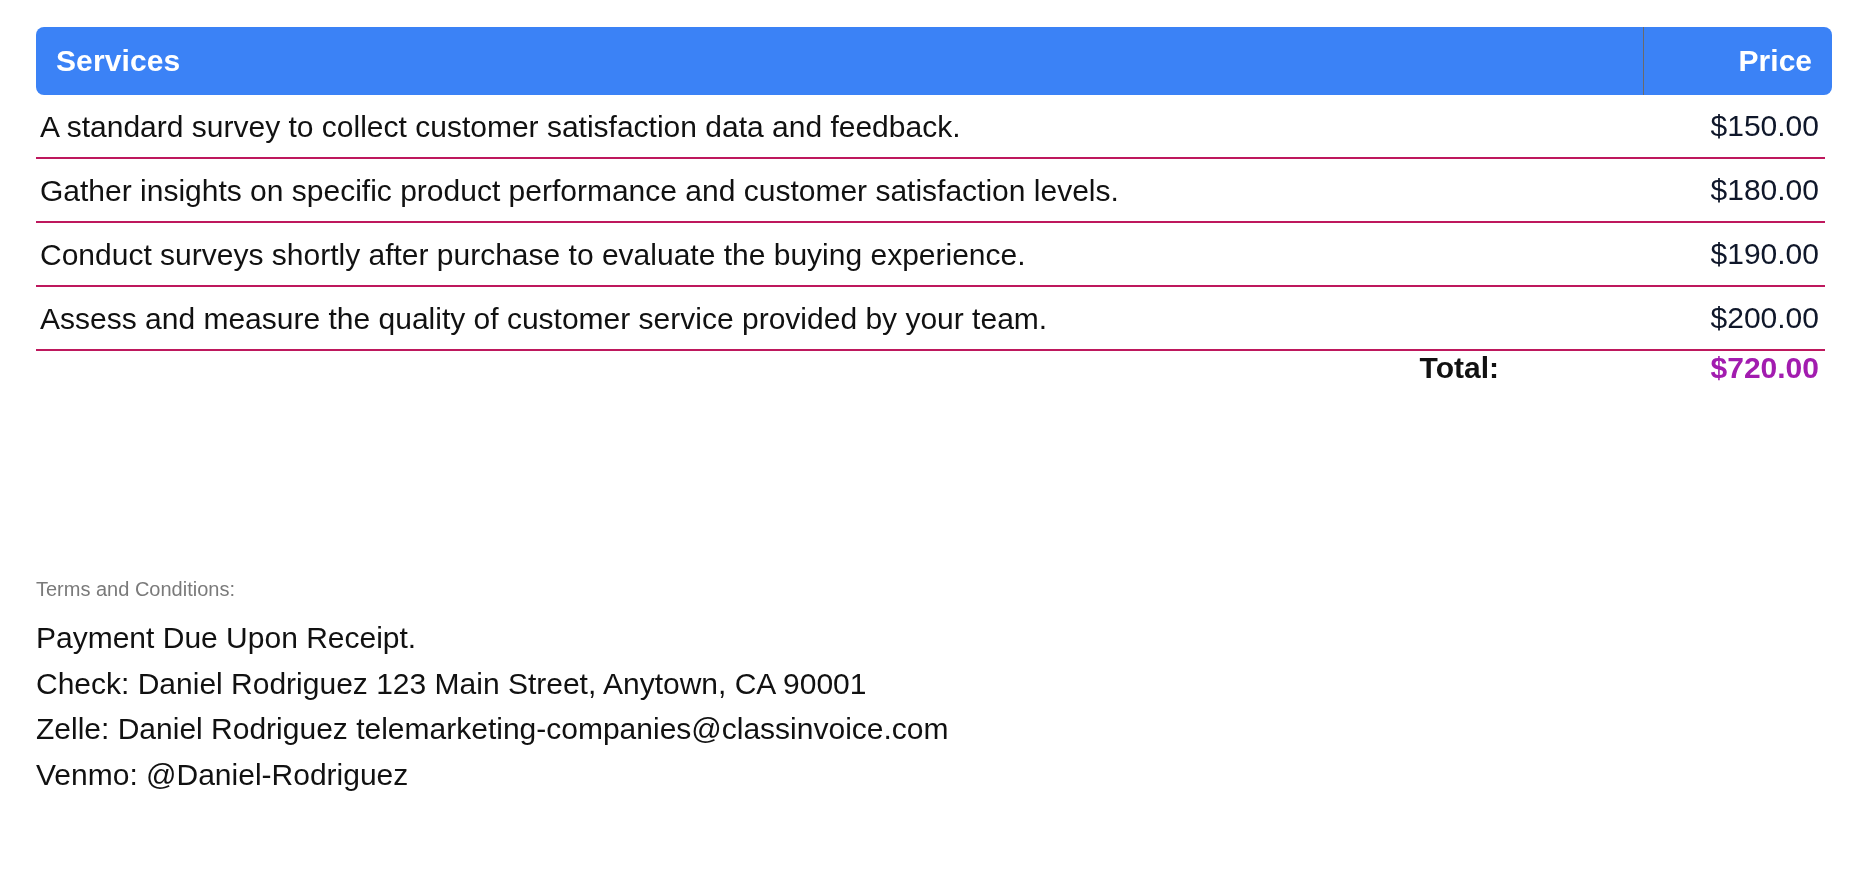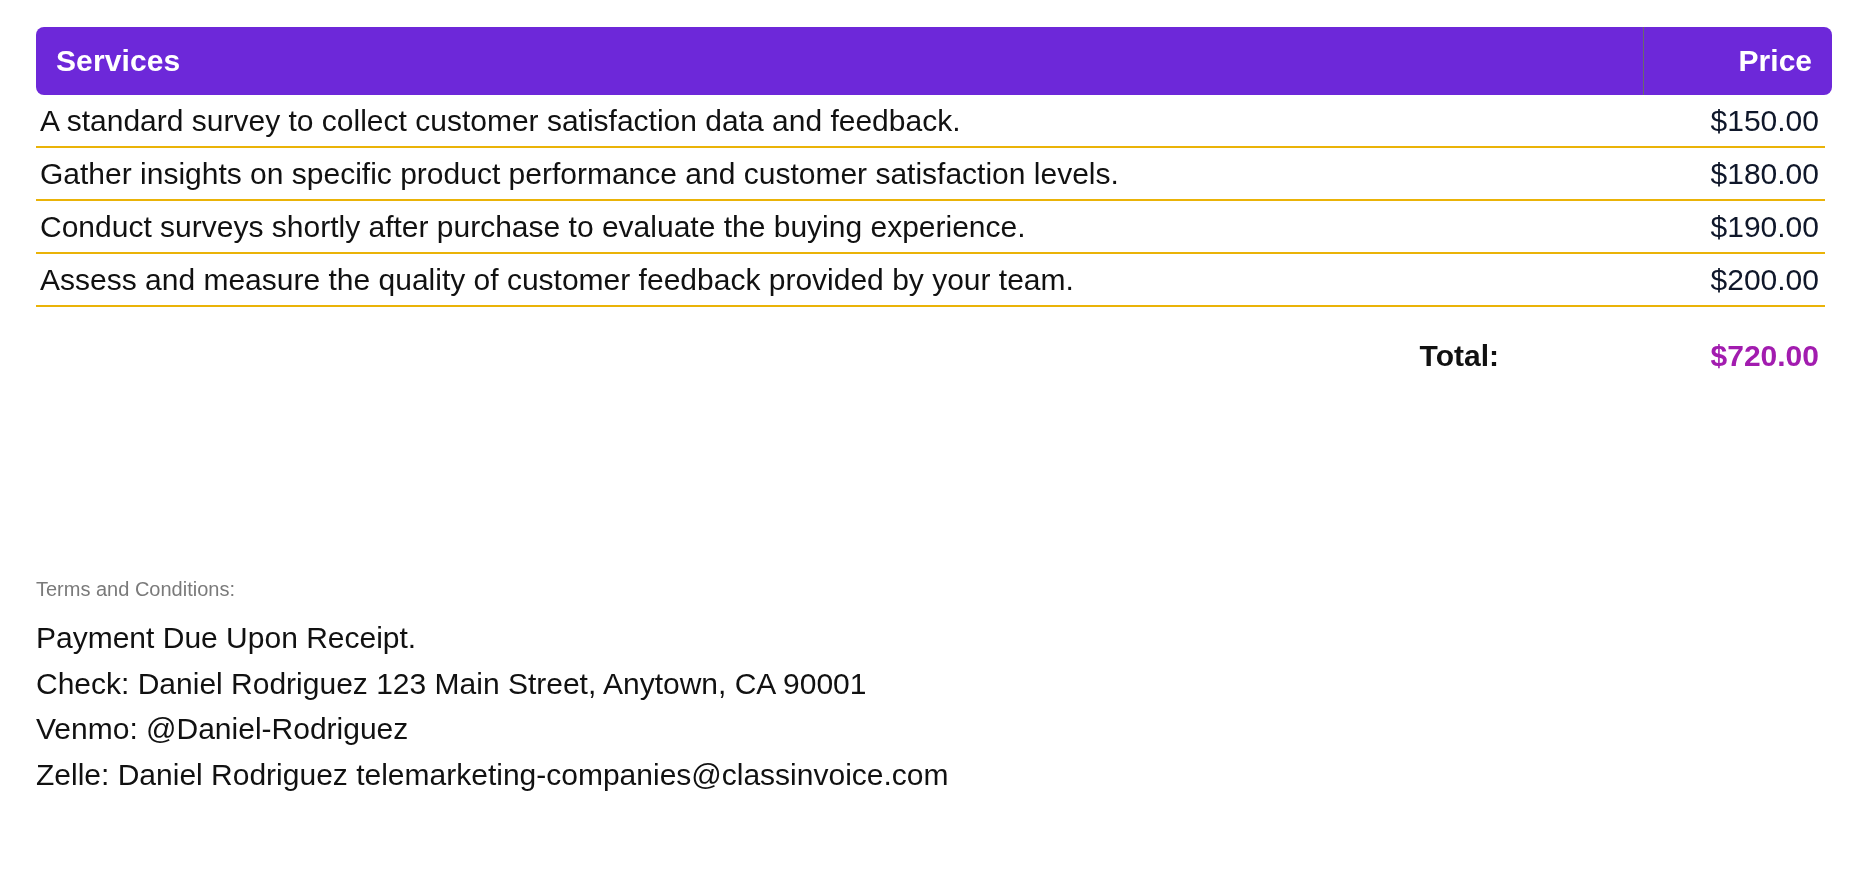--- a/index.html
+++ b/index.html
@@ -27,21 +27,21 @@
   .invoice-table {
     position: absolute;
     left: 36px;
     top: 27px;
     width: 1796px;
   }
 
   .table-header {
     display: flex;
     align-items: center;
-    background: #6d28d9;
+    background: #3b82f6;
     border-radius: 8px;
     height: 68px;
     box-sizing: border-box;
   }
   .th-services {
     flex: 1 1 auto;
     padding-left: 20px;
     color: #ffffff;
     font-size: 30px;
     font-weight: bold;
@@ -65,22 +65,22 @@
     justify-content: flex-end;
     box-sizing: border-box;
   }
 
   .table-body {
     width: 1789px;
   }
   .service-row {
     display: flex;
     align-items: center;
-    height: 53px;
-    border-bottom: 2px solid #eab308;
+    height: 64px;
+    border-bottom: 2px solid #be185d;
     box-sizing: border-box;
   }
   .service-row:last-of-type {
     border-bottom: 2px solid #555555;
   }
   .td-desc {
     flex: 1 1 auto;
     padding-left: 4px;
     font-size: 30px;
     color: #111111;
@@ -90,21 +90,21 @@
     flex: 0 0 230px;
     text-align: right;
     font-size: 30px;
     color: #0f172a;
     padding-right: 6px;
     box-sizing: border-box;
   }
 
   .total-row {
     display: flex;
-    align-items: flex-end;
+    align-items: flex-start;
     height: 66px;
   }
   .total-spacer { flex: 1 1 auto; }
   .total-label {
     flex: 0 0 auto;
     font-size: 30px;
     font-weight: bold;
     color: #111111;
     padding-right: 96px;
   }
@@ -161,34 +161,34 @@
         <div class="td-desc">Gather insights on specific product performance and customer satisfaction levels.</div>
         <div class="td-price">$180.00</div>
       </div>
 
       <div class="service-row">
         <div class="td-desc">Conduct surveys shortly after purchase to evaluate the buying experience.</div>
         <div class="td-price">$190.00</div>
       </div>
 
       <div class="service-row">
-        <div class="td-desc">Assess and measure the quality of customer feedback provided by your team.</div>
+        <div class="td-desc">Assess and measure the quality of customer service provided by your team.</div>
         <div class="td-price">$200.00</div>
       </div>
 
       <div class="total-row">
         <div class="total-spacer"></div>
         <div class="total-label">Total:</div>
         <div class="total-value">$720.00</div>
       </div>
 
     </div>
   </div>
 
   <div class="terms">
     <div class="terms-title">Terms and Conditions:</div>
     <div class="terms-line">Payment Due Upon Receipt.</div>
     <div class="terms-line">Check: Daniel Rodriguez 123 Main Street, Anytown, CA 90001</div>
+    <div class="terms-line">Zelle: Daniel Rodriguez telemarketing-companies@classinvoice.com</div>
     <div class="terms-line">Venmo: @Daniel-Rodriguez</div>
-    <div class="terms-line">Zelle: Daniel Rodriguez telemarketing-companies@classinvoice.com</div>
   </div>
 
 </div>
 
 </body></html>

